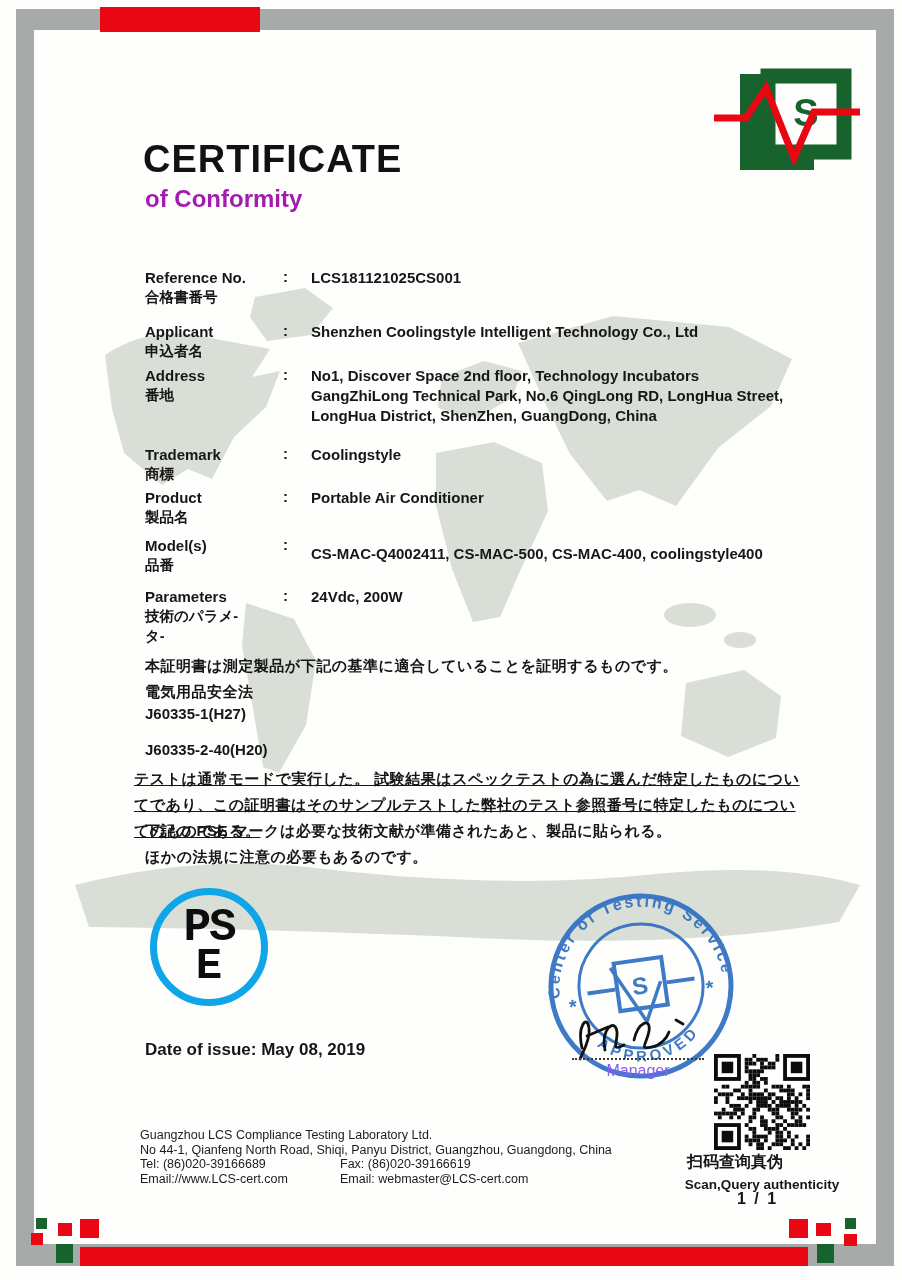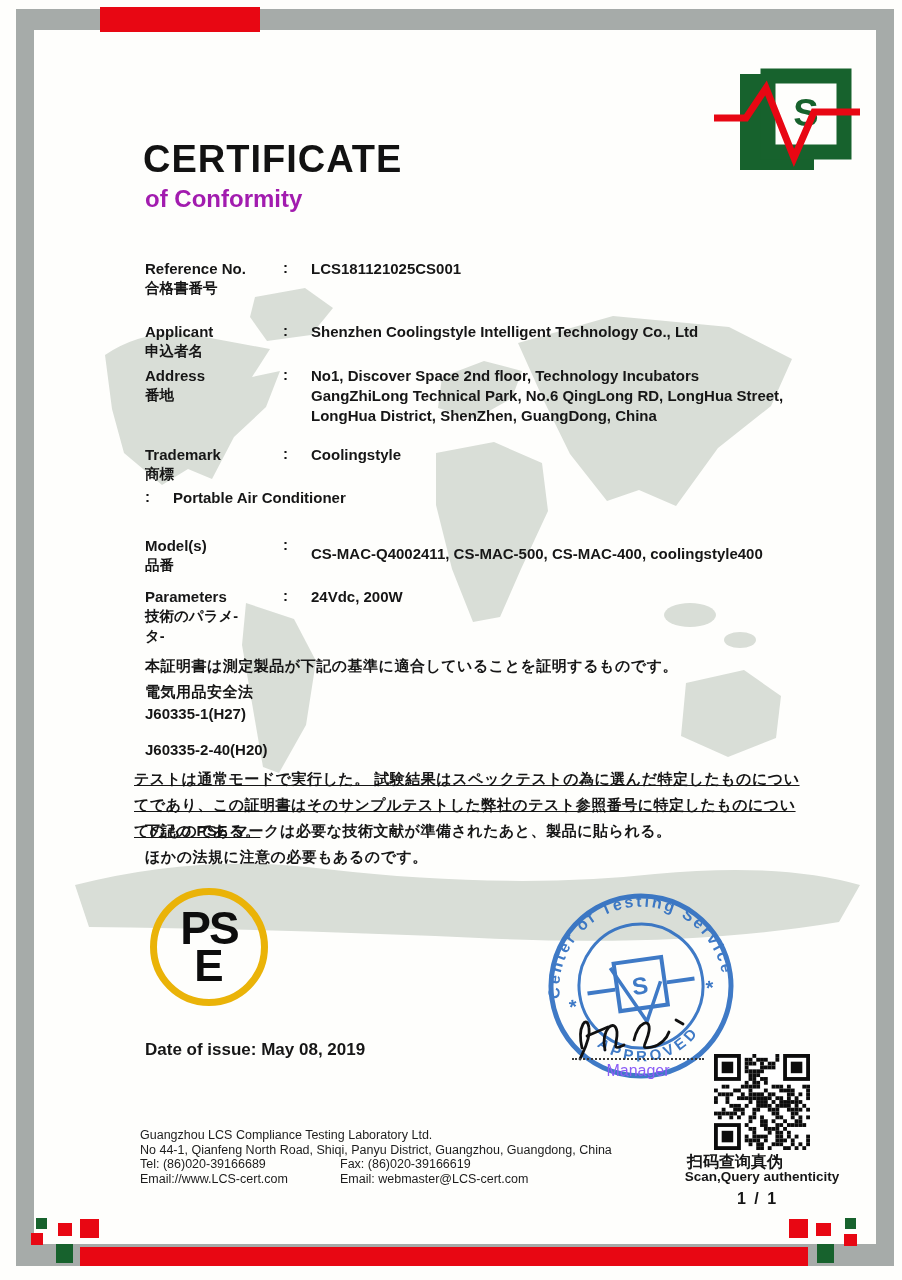--- a/index.html
+++ b/index.html
@@ -11,30 +11,30 @@
   .green-blk{background:#17622d;}
   .title1{font-size:38px;font-weight:700;letter-spacing:1px;color:#121212;}
   .title2{font-size:24px;font-weight:700;color:#a21caf;}
   .field-row{display:flex;align-items:flex-start;}
   .f-label{width:138px;font-size:15px;font-weight:700;line-height:19px;white-space:pre-line;}
   .f-label .jp{font-size:14.5px;font-weight:700;}
   .f-colon{width:28px;font-size:15px;font-weight:700;}
   .f-value{width:520px;font-size:15px;font-weight:700;line-height:20px;white-space:pre-line;}
   .jp-par{font-size:15px;font-weight:600;line-height:26px;letter-spacing:0.5px;white-space:pre-line;}
   .std{font-size:15px;font-weight:700;}
-  .pse-circle{width:104px;height:104px;border:7px solid #eab308;border-radius:50%;
-      display:flex;flex-direction:column;align-items:center;justify-content:center;line-height:0.82;}
+  .pse-circle{width:104px;height:104px;border:7px solid #0ea5e9;border-radius:50%;
+      display:flex;flex-direction:column;align-items:center;justify-content:center;line-height:0.82;font-family:Liberation Mono, monospace;}
   .pse-top{font-size:46px;font-weight:700;letter-spacing:-2px;color:#0d0d0d;}
   .pse-bot{font-size:44px;font-weight:700;color:#0d0d0d;}
   .issue{font-size:17px;font-weight:700;}
   .sig-line{border-top:2px dotted #3a3a3a;width:132px;}
   .manager{font-size:16px;color:#8b5cf6;text-align:center;width:132px;}
   .footer-line{font-size:12.5px;line-height:14.5px;color:#1c1c1c;}
   .qr-cap-cn{font-size:16px;font-weight:700;text-align:left;width:150px;}
-  .qr-cap-en{font-size:13.5px;font-weight:700;text-align:center;width:190px;}
+  .qr-cap-en{font-size:13.5px;font-weight:700;text-align:center;width:190px;margin-top:8px;}
   .pageno{font-size:16px;font-weight:700;letter-spacing:2px;}
   .watermark{opacity:1;}
 </style>
 </head>
 <body>
 
 <div class="page">
 
   <div class="abs watermark" style="left:50px;top:285px;width:830px;height:680px;">
     <svg width="830" height="680" viewBox="0 0 830 680">
@@ -76,21 +76,21 @@
       <path d="M28,8 h22 v78 h52 v18 H28 z" fill="#17622d"></path>
       <rect x="56" y="10" width="76" height="76" fill="none" stroke="#17622d" stroke-width="15"></rect>
       <text x="94" y="60" font-size="38" font-weight="700" fill="#17622d" text-anchor="middle" font-family="Liberation Sans, DejaVu Sans, sans-serif">S</text>
       <polyline points="2,52 34,52 54,22 82,92 102,46 148,46" fill="none" stroke="#e80713" stroke-width="7"></polyline>
     </svg>
   </div>
 
   <div class="abs title1" style="left:143px;top:138px;">CERTIFICATE</div>
   <div class="abs title2" style="left:145px;top:185px;">of Conformity</div>
 
-  <div class="abs field-row" style="left:145px;top:259px;">
+  <div class="abs field-row" style="left:145px;top:268px;">
     <div class="f-label"><span>Reference No.</span><br><span class="jp">合格書番号</span></div>
     <div class="f-colon">:</div>
     <div class="f-value">LCS181121025CS001</div>
   </div>
 
   <div class="abs field-row" style="left:145px;top:322px;">
     <div class="f-label"><span>Applicant</span><br><span class="jp">申込者名</span></div>
     <div class="f-colon">:</div>
     <div class="f-value">Shenzhen Coolingstyle Intelligent Technology Co., Ltd</div>
   </div>
@@ -103,20 +103,21 @@
 LongHua District, ShenZhen, GuangDong, China</div>
   </div>
 
   <div class="abs field-row" style="left:145px;top:445px;">
     <div class="f-label"><span>Trademark</span><br><span class="jp">商標</span></div>
     <div class="f-colon">:</div>
     <div class="f-value">Coolingstyle</div>
   </div>
 
   <div class="abs field-row" style="left:145px;top:488px;">
+    <div class="f-label"><span>Product</span><br><span class="jp">製品名</span></div>
     <div class="f-colon">:</div>
     <div class="f-value">Portable Air Conditioner</div>
   </div>
 
   <div class="abs field-row" style="left:145px;top:536px;">
     <div class="f-label"><span>Model(s)</span><br><span class="jp">品番</span></div>
     <div class="f-colon">:</div>
     <div class="f-value" style="padding-top:8px;">CS-MAC-Q4002411, CS-MAC-500, CS-MAC-400, coolingstyle400</div>
   </div>
 

